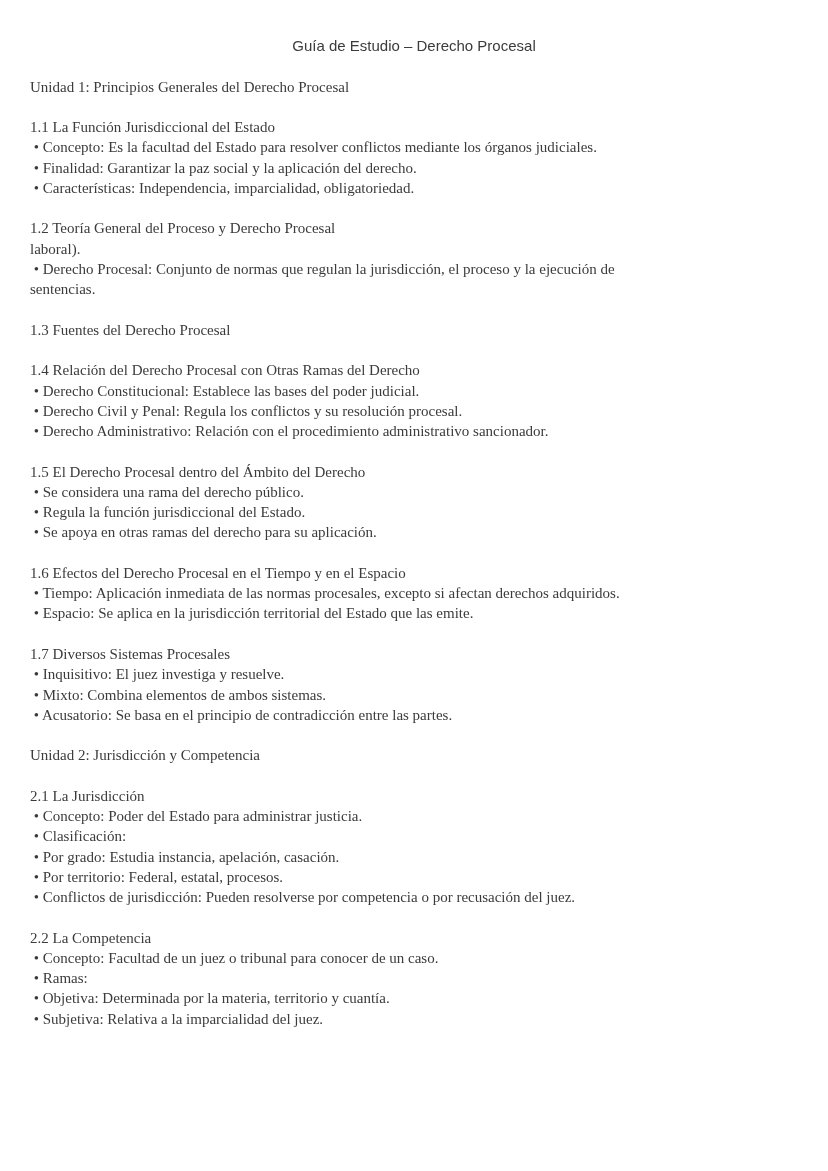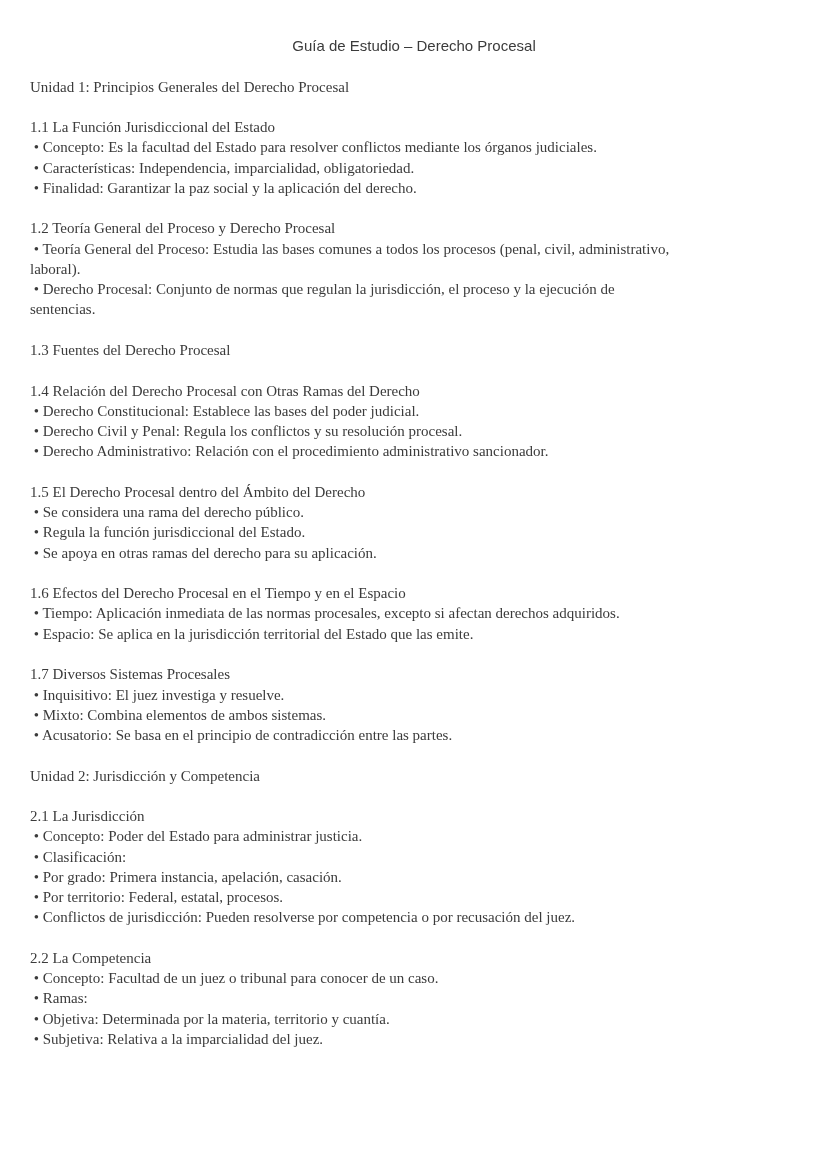--- a/index.html
+++ b/index.html
@@ -43,26 +43,25 @@
 
 <main class="page">
   <div class="doc-title">Guía de Estudio – Derecho Procesal</div>
   <div id="document-body">
       <div class="para unit-heading">
         <div class="line">Unidad 1: Principios Generales del Derecho Procesal</div>
       </div>
       <div class="para section">
         <div class="line">1.1 La Función Jurisdiccional del Estado</div>
         <div class="line"> • Concepto: Es la facultad del Estado para resolver conflictos mediante los órganos judiciales.</div>
+        <div class="line"> • Finalidad: Garantizar la paz social y la aplicación del derecho.</div>
         <div class="line"> • Características: Independencia, imparcialidad, obligatoriedad.</div>
-        <div class="line"> • Finalidad: Garantizar la paz social y la aplicación del derecho.</div>
       </div>
       <div class="para section">
         <div class="line">1.2 Teoría General del Proceso y Derecho Procesal</div>
-        <div class="line"> • Teoría General del Proceso: Estudia las bases comunes a todos los procesos (penal, civil, administrativo,</div>
         <div class="line">laboral).</div>
         <div class="line"> • Derecho Procesal: Conjunto de normas que regulan la jurisdicción, el proceso y la ejecución de</div>
         <div class="line">sentencias.</div>
       </div>
       <div class="para section">
         <div class="line">1.3 Fuentes del Derecho Procesal</div>
       </div>
       <div class="para section">
         <div class="line">1.4 Relación del Derecho Procesal con Otras Ramas del Derecho</div>
         <div class="line"> • Derecho Constitucional: Establece las bases del poder judicial.</div>
@@ -86,21 +85,21 @@
         <div class="line"> • Mixto: Combina elementos de ambos sistemas.</div>
         <div class="line"> • Acusatorio: Se basa en el principio de contradicción entre las partes.</div>
       </div>
       <div class="para unit-heading">
         <div class="line">Unidad 2: Jurisdicción y Competencia</div>
       </div>
       <div class="para section">
         <div class="line">2.1 La Jurisdicción</div>
         <div class="line"> • Concepto: Poder del Estado para administrar justicia.</div>
         <div class="line"> • Clasificación:</div>
-        <div class="line"> • Por grado: Primera instancia, apelación, casación.</div>
+        <div class="line"> • Por grado: Estudia instancia, apelación, casación.</div>
         <div class="line"> • Por territorio: Federal, estatal, procesos.</div>
         <div class="line"> • Conflictos de jurisdicción: Pueden resolverse por competencia o por recusación del juez.</div>
       </div>
       <div class="para section">
         <div class="line">2.2 La Competencia</div>
         <div class="line"> • Concepto: Facultad de un juez o tribunal para conocer de un caso.</div>
         <div class="line"> • Ramas:</div>
         <div class="line"> • Objetiva: Determinada por la materia, territorio y cuantía.</div>
         <div class="line"> • Subjetiva: Relativa a la imparcialidad del juez.</div>
       </div>

